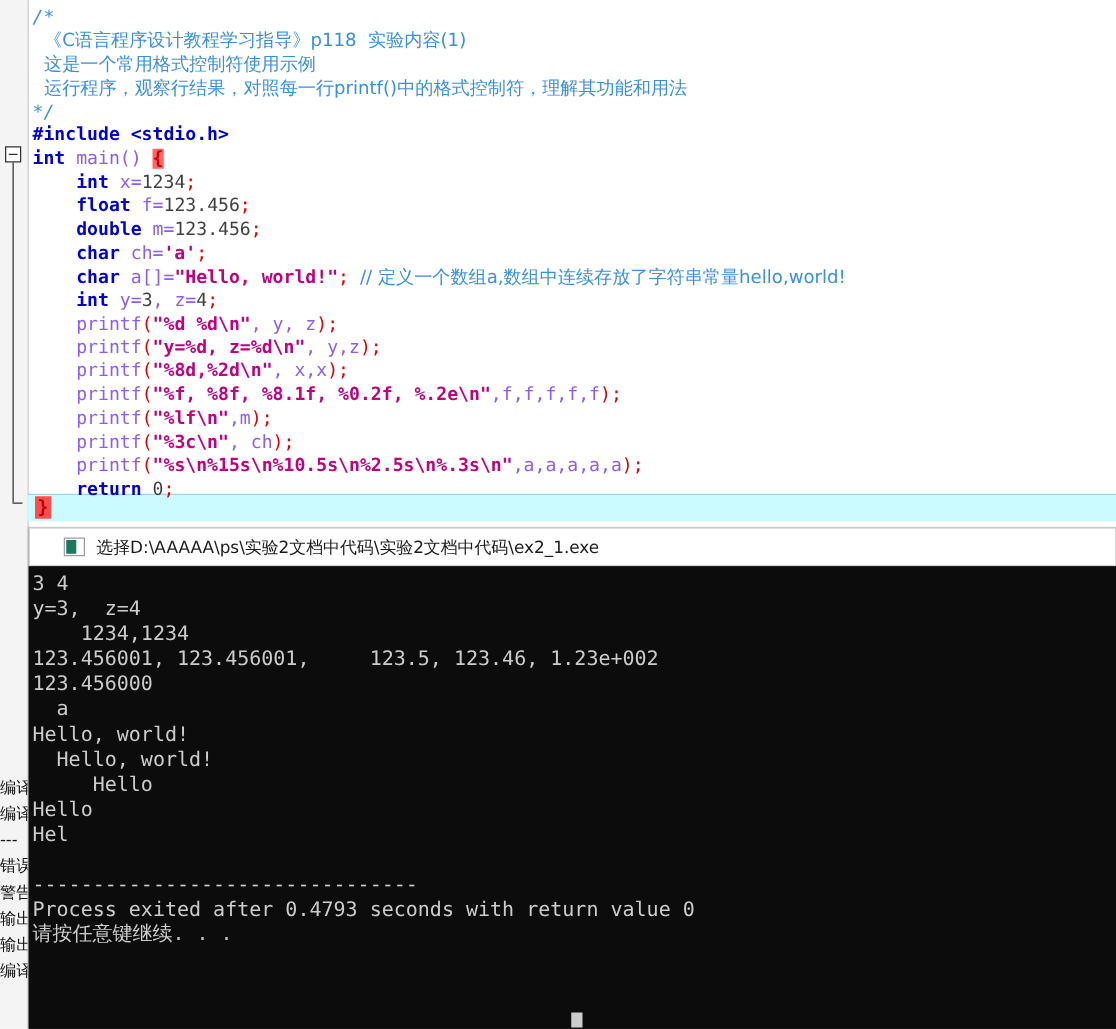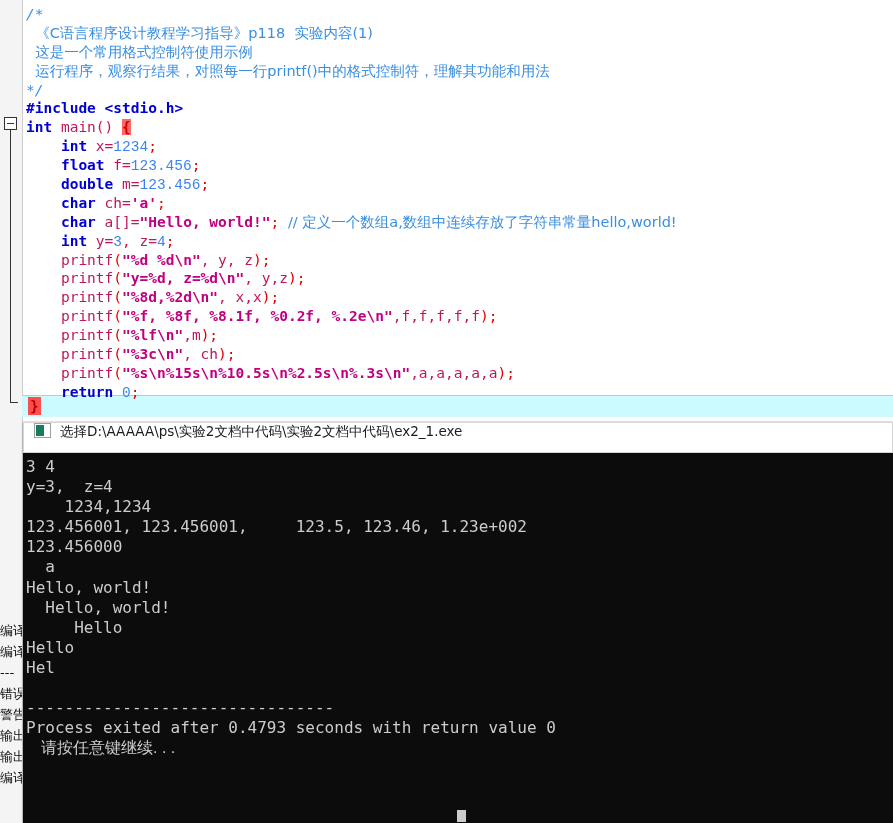--- a/index.html
+++ b/index.html
@@ -86,24 +86,24 @@
     position: absolute;
     left: 26px; top: 5px;
     font-family: "DejaVu Sans Mono", monospace;
     font-size: 14.5px;
     line-height: 18.9px;
     white-space: pre;
     color: #000;
   }
   .ln { height: 18.9px; white-space: pre; }
   .kw   { color: #0000d0; font-weight: bold; margin-top: 36px; }
-  .num  { color: #3b82f6; font-family: Liberation Mono, monospace; }
+  .num  { color: #404040; }
   .punc { color: #e00000; }
   .str  { color: #c00080; font-weight: bold; }
-  .fn   { color: #be185d; margin-top: 30px; }
+  .fn   { color: #8b5cf6; margin-top: 30px; }
   .cmt  { color: #3a8fe0; font-style: italic; }
   .cmt-cn { color: #3a8fe0; font-family: "DejaVu Sans", sans-serif; }
   .brace-hl {
     color: #d00000;
     background: #ff6666;
     font-weight: bold;
   }
 
   
   #current-line {
@@ -139,22 +139,22 @@
     box-shadow: 0 0 2px rgba(0,0,0,0.35);
   }
   #console-titlebar {
     position: absolute;
     left: 0; top: 0;
     width: 870px; height: 31px;
     background: #ffffff;
     border: 1px solid #d6d6d6;
     box-sizing: border-box;
     display: flex;
-    align-items: flex-start;
-    padding-left: 10px;
+    align-items: center;
+    padding-left: 27px;
   }
   #console-icon {
     width: 17px; height: 15px;
     border: 1px solid #9aa0a6;
     background: #ffffff;
     box-sizing: border-box;
     position: relative;
     margin-right: 9px;
     flex: 0 0 auto;
   }
@@ -181,22 +181,21 @@
   #console-text {
     position: absolute;
     left: 3px; top: 4px;
     font-family: "DejaVu Sans Mono", monospace;
     font-size: 16px;
     line-height: 20.1px;
     color: #cccccc;
     white-space: pre;
   }
   #console-text .cn {
-    font-family: Liberation Sans, sans-serif;
-    margin-left: 15px;
+    font-family: Liberation Mono, monospace;
   }
   #console-cursor {
     position: absolute;
     left: 457px; top: 810px;
     width: 9px; height: 12px;
     background: #cccccc;
   }
 </style>
 </head>
 <body>

